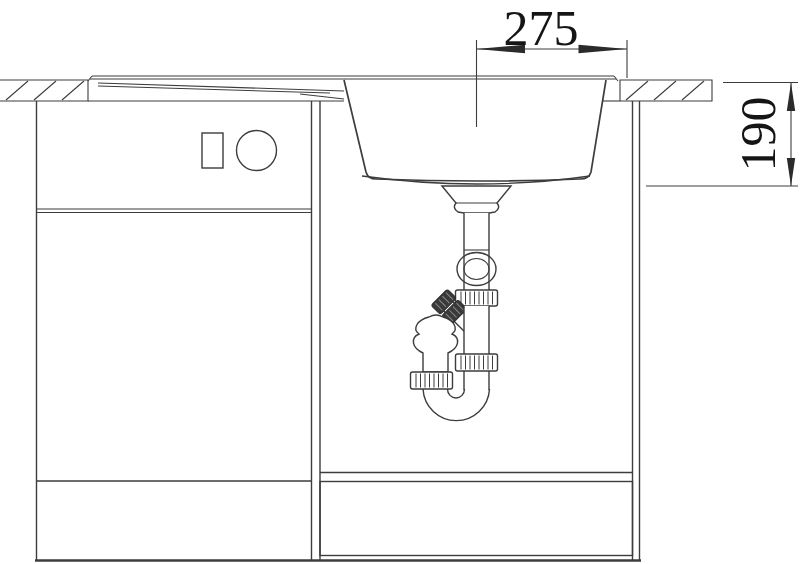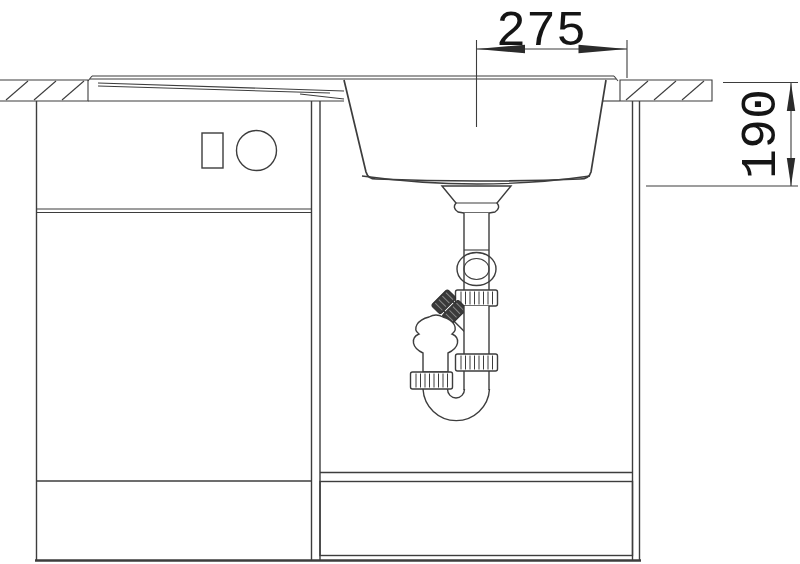--- a/index.html
+++ b/index.html
@@ -1,17 +1,17 @@
 <!DOCTYPE html>
 <html><head>
 <meta charset="utf-8">
 <style>
   html,body{margin:0;padding:0;background:#ffffff;}
   .stage{position:relative;width:800px;height:564px;background:#ffffff;overflow:hidden;
-         font-family:Liberation Mono, monospace;border-radius:6px;}
+         font-family:Liberation Serif, serif;border-radius:6px;}
   svg{display:block;}
   .ln{stroke:#3d3d3d;stroke-width:1.4;fill:none;stroke-linecap:butt;}
   .thin{stroke-width:1.1;}
   .med{stroke-width:1.7;}
   .thick{stroke-width:2.6;}
   .whitefill{fill:#ffffff;stroke:#3d3d3d;stroke-width:1.4;}
   .nofill{fill:none;}
   .arrow{fill:#2b2b2b;stroke:none;}
   .dimtext{fill:#151515;font-size:50px;letter-spacing:0px;}
   .knurl{fill:#3a3a3a;stroke:#2e2e2e;stroke-width:1;}

